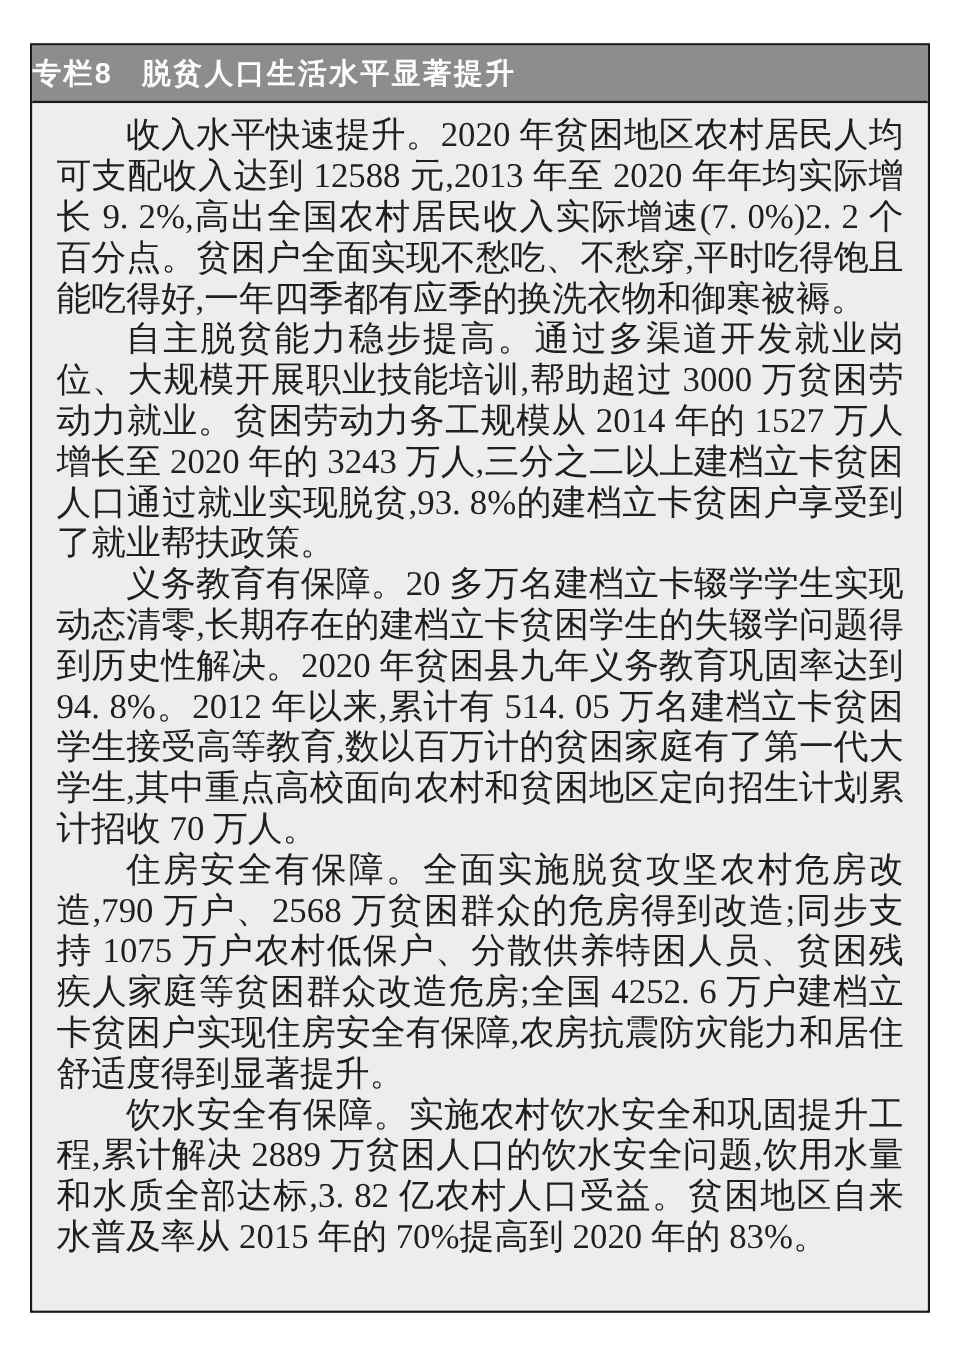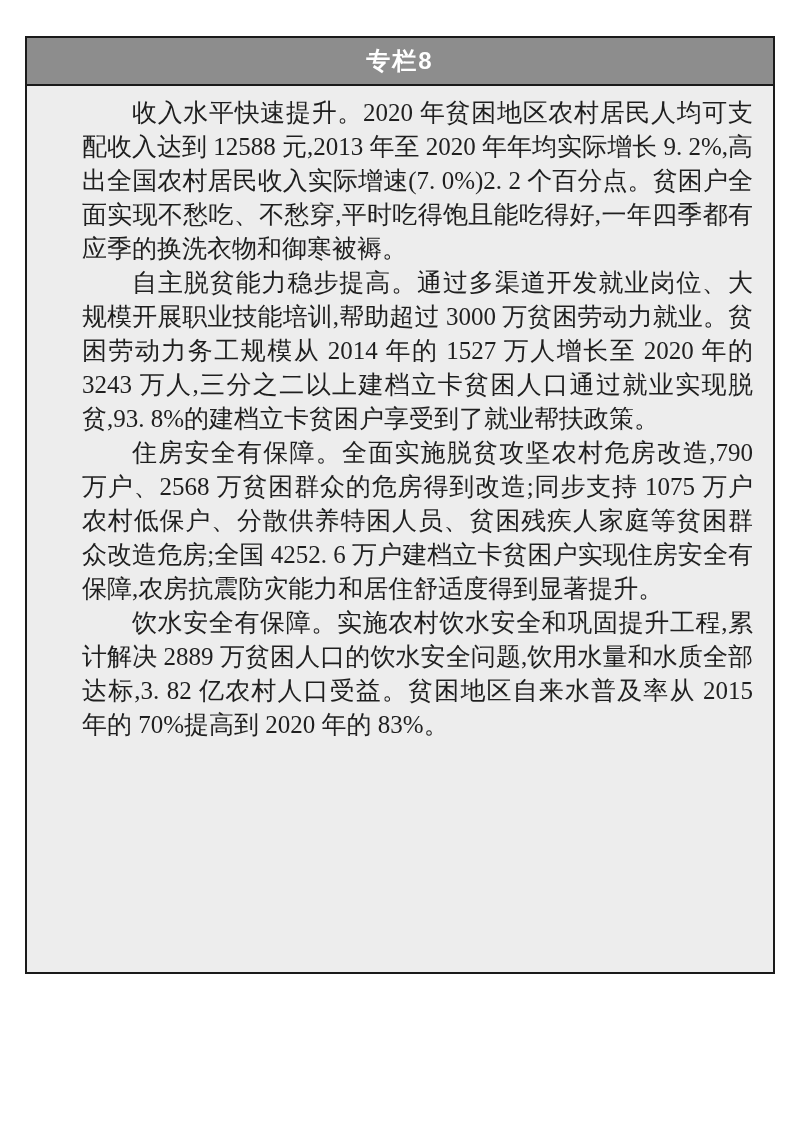--- a/index.html
+++ b/index.html
@@ -25,54 +25,54 @@
     width:750px;
     border:2px solid var(--border);
     background:var(--body-bg);
   }
   .panel-header{
     height:48px;
     background:var(--header-bg);
     border-bottom:2px solid var(--border);
     display:flex;
     align-items:center;
-    justify-content:center;
     gap:1em;
     color:var(--title-color);
     font-family:"Liberation Sans","DejaVu Sans",sans-serif;
     font-weight:bold;
     font-size:24px;
     letter-spacing:2px;
   }
   .panel-body{
-    height:886px;
+    height:1006px;
     overflow:hidden;
     background:var(--body-bg);
     padding:10px 20px 10px 20px;
     font-family:"Liberation Serif","DejaVu Serif",serif;
-    font-size:25px;
+    font-size:29px;
     line-height:34px;
     color:var(--text-color);
-    margin-left:35px;
   }
   .panel-body p{
     margin:0;
     text-indent:2em;
     text-align:justify;
     text-justify:inter-character;
   }
 </style>
 </head>
 <body>
 
 <div class="page">
   <section class="panel">
     <header class="panel-header">
       <span class="title-prefix">专栏8</span>
+      <span class="title-text">脱贫人口生活水平显著提升</span>
     </header>
     <div class="panel-body">
       <p>收入水平快速提升。2020 年贫困地区农村居民人均可支配收入达到 12588 元,2013 年至 2020 年年均实际增长 9. 2%,高出全国农村居民收入实际增速(7. 0%)2. 2 个百分点。贫困户全面实现不愁吃、不愁穿,平时吃得饱且能吃得好,一年四季都有应季的换洗衣物和御寒被褥。</p>
       <p>自主脱贫能力稳步提高。通过多渠道开发就业岗位、大规模开展职业技能培训,帮助超过 3000 万贫困劳动力就业。贫困劳动力务工规模从 2014 年的 1527 万人增长至 2020 年的 3243 万人,三分之二以上建档立卡贫困人口通过就业实现脱贫,93. 8%的建档立卡贫困户享受到了就业帮扶政策。</p>
+      <p>义务教育有保障。20 多万名建档立卡辍学学生实现动态清零,长期存在的建档立卡贫困学生的失辍学问题得到历史性解决。2020 年贫困县九年义务教育巩固率达到 94. 8%。2012 年以来,累计有 514. 05 万名建档立卡贫困学生接受高等教育,数以百万计的贫困家庭有了第一代大学生,其中重点高校面向农村和贫困地区定向招生计划累计招收 70 万人。</p>
       <p>住房安全有保障。全面实施脱贫攻坚农村危房改造,790 万户、2568 万贫困群众的危房得到改造;同步支持 1075 万户农村低保户、分散供养特困人员、贫困残疾人家庭等贫困群众改造危房;全国 4252. 6 万户建档立卡贫困户实现住房安全有保障,农房抗震防灾能力和居住舒适度得到显著提升。</p>
       <p>饮水安全有保障。实施农村饮水安全和巩固提升工程,累计解决 2889 万贫困人口的饮水安全问题,饮用水量和水质全部达标,3. 82 亿农村人口受益。贫困地区自来水普及率从 2015 年的 70%提高到 2020 年的 83%。</p>
     </div>
   </section>
 </div>
 
 </body></html>

